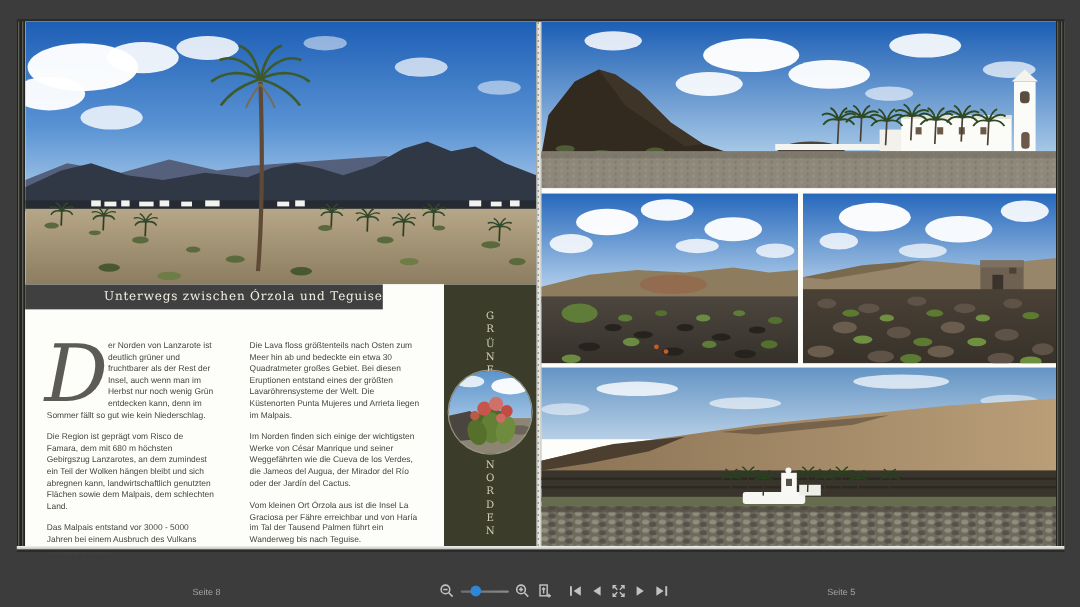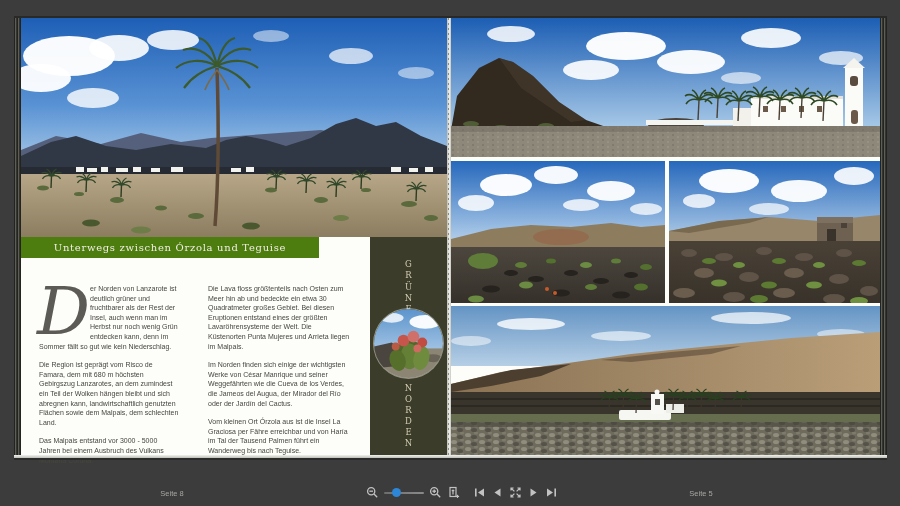--- a/index.html
+++ b/index.html
@@ -22,22 +22,22 @@
   .gutter{position:absolute;left:447px;top:18px;width:4px;height:437px;
     background:linear-gradient(90deg,#b9b9b2,#f2f2ee 55%,#c6c6bf);}
   .gutter::after{content:"";position:absolute;left:1px;top:0;width:1px;height:100%;
     background:repeating-linear-gradient(180deg,#8d8d84 0 2px,transparent 2px 5px);}
 
   .ph{position:absolute;overflow:hidden;}
   .ph svg{display:block;width:100%;height:100%;}
 
   
   .photo-main{left:0;top:0;width:426px;height:219px;}
-  .title-bar{position:absolute;left:0;top:219px;width:298px;height:21px;background:#4d7c0f;
-    display:flex;align-items:center;justify-content:center;}
+  .title-bar{position:absolute;left:0;top:219px;width:298px;height:21px;background:#404040;
+    display:flex;align-items:center;justify-content:flex-end;}
   .title-bar span{font-family:"DejaVu Serif",serif;font-size:10px;letter-spacing:.7px;color:#f1eee3;}
   .text-area{position:absolute;left:0;top:240px;width:349px;height:197px;background:#fdfdfa;}
   .col{position:absolute;font-size:7px;line-height:9.6px;color:#47463f;text-align:left;}
   .col1{left:18px;top:26px;width:141px;}
   .col2{left:187px;top:26px;width:143px;}
   .col p{margin:0 0 9px 0;}
   .dropcap{float:left;font-family:"DejaVu Serif",serif;font-style:italic;font-weight:400;
     font-size:66px;line-height:52px;width:48px;color:#5c5b55;margin:2px 5px 0 -2px;}
 
   

